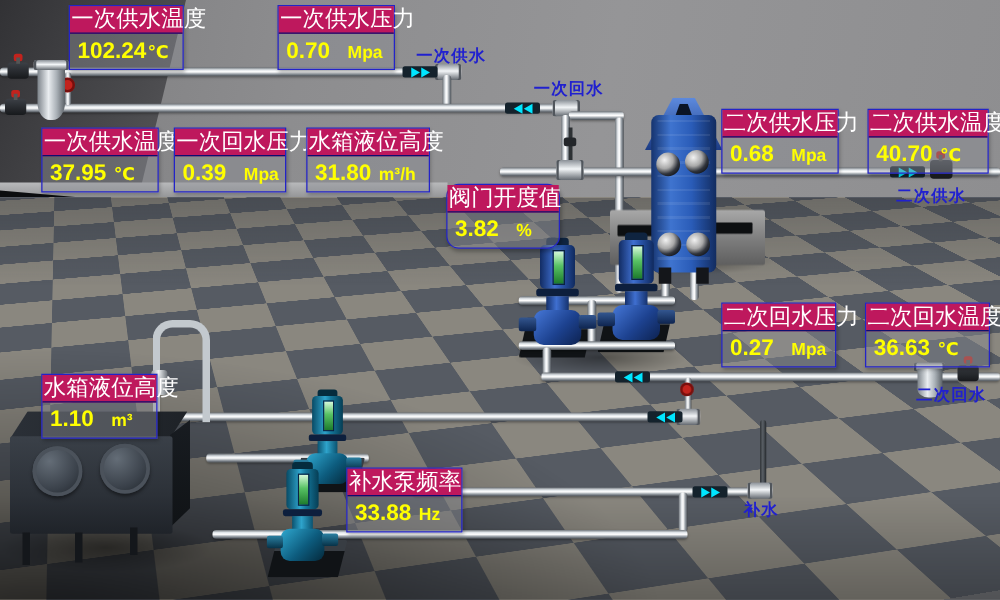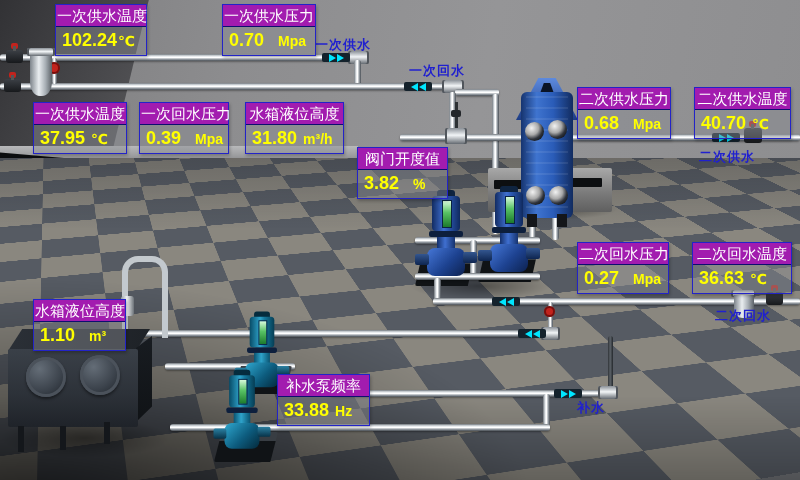--- a/index.html
+++ b/index.html
@@ -112,24 +112,24 @@
         background:linear-gradient(180deg,#3a4048 0%,#2c3138 60%,#1f2329 100%);border-radius:2px;}
   .tank-side{position:absolute;left:136px;top:336px;width:16px;height:86px;
         background:linear-gradient(180deg,#181c21,#101316);
         clip-path:polygon(0 14%,100% 0,100% 82%,0 100%);}
   .manhole{position:absolute;width:40px;height:40px;border-radius:50%;
         background:radial-gradient(circle at 34% 30%,#646d77,#3b424b 58%,#2a3037 80%);
         box-shadow:inset 0 0 0 3px #4b525b,0 2px 3px rgba(0,0,0,.45);}
   .leg{position:absolute;width:6px;background:#14171b;}
 
   
-  .tag{position:absolute;font-size:13px;font-weight:bold;color:#2020cf;letter-spacing:1px;white-space:nowrap;}
+  .tag{position:absolute;font-size:13px;font-weight:bold;color:#2020cf;letter-spacing:1px;white-space:nowrap;padding-left:18px;}
   .databox{position:absolute;border:1px solid #2323c8;background:rgba(138,140,146,.45);
         box-shadow:1px 2px 3px rgba(0,0,0,.25);}
-  .databox .hd{background:#a21caf;color:#ffffff;font-size:15px;line-height:15px;text-align:center;
+  .databox .hd{background:#be185d;color:#ffffff;font-size:18px;line-height:15px;text-align:center;
         padding:3px 1px;border-bottom:1px solid #0e0e70;white-space:nowrap;}
   .databox .vl{display:flex;align-items:baseline;padding:3px 5px 4px 6px;
         color:#ffff00;font-weight:bold;font-size:18px;line-height:20px;gap:8px;white-space:nowrap;}
   .databox .vl .unit{font-size:14px;}
   .databox.u-tight .vl{gap:1px;}
   .databox.u-mid .vl{gap:6px;}
   .databox.u-wide .vl{gap:14px;}
 </style>
 </head>
 <body>
@@ -344,21 +344,21 @@
         <span class="unit">Mpa</span>
       </div>
   </div>
   <div class="databox u-mid" style="left:245px;top:102px;width:97px;">
     <div class="hd">水箱液位高度</div>
     <div class="vl">
         <span>31.80</span>
         <span class="unit">m³/h</span>
       </div>
   </div>
-  <div class="databox u-wide" style="left:357px;top:147px;width:89px;">
+  <div class="databox u-wide" style="left:357px;top:147px;width:89px;border-radius:10px;">
     <div class="hd">阀门开度值</div>
     <div class="vl">
         <span>3.82</span>
         <span class="unit">%</span>
       </div>
   </div>
   <div class="databox u-wide" style="left:577px;top:87px;width:92px;">
     <div class="hd">二次供水压力</div>
     <div class="vl">
         <span>0.68</span>

